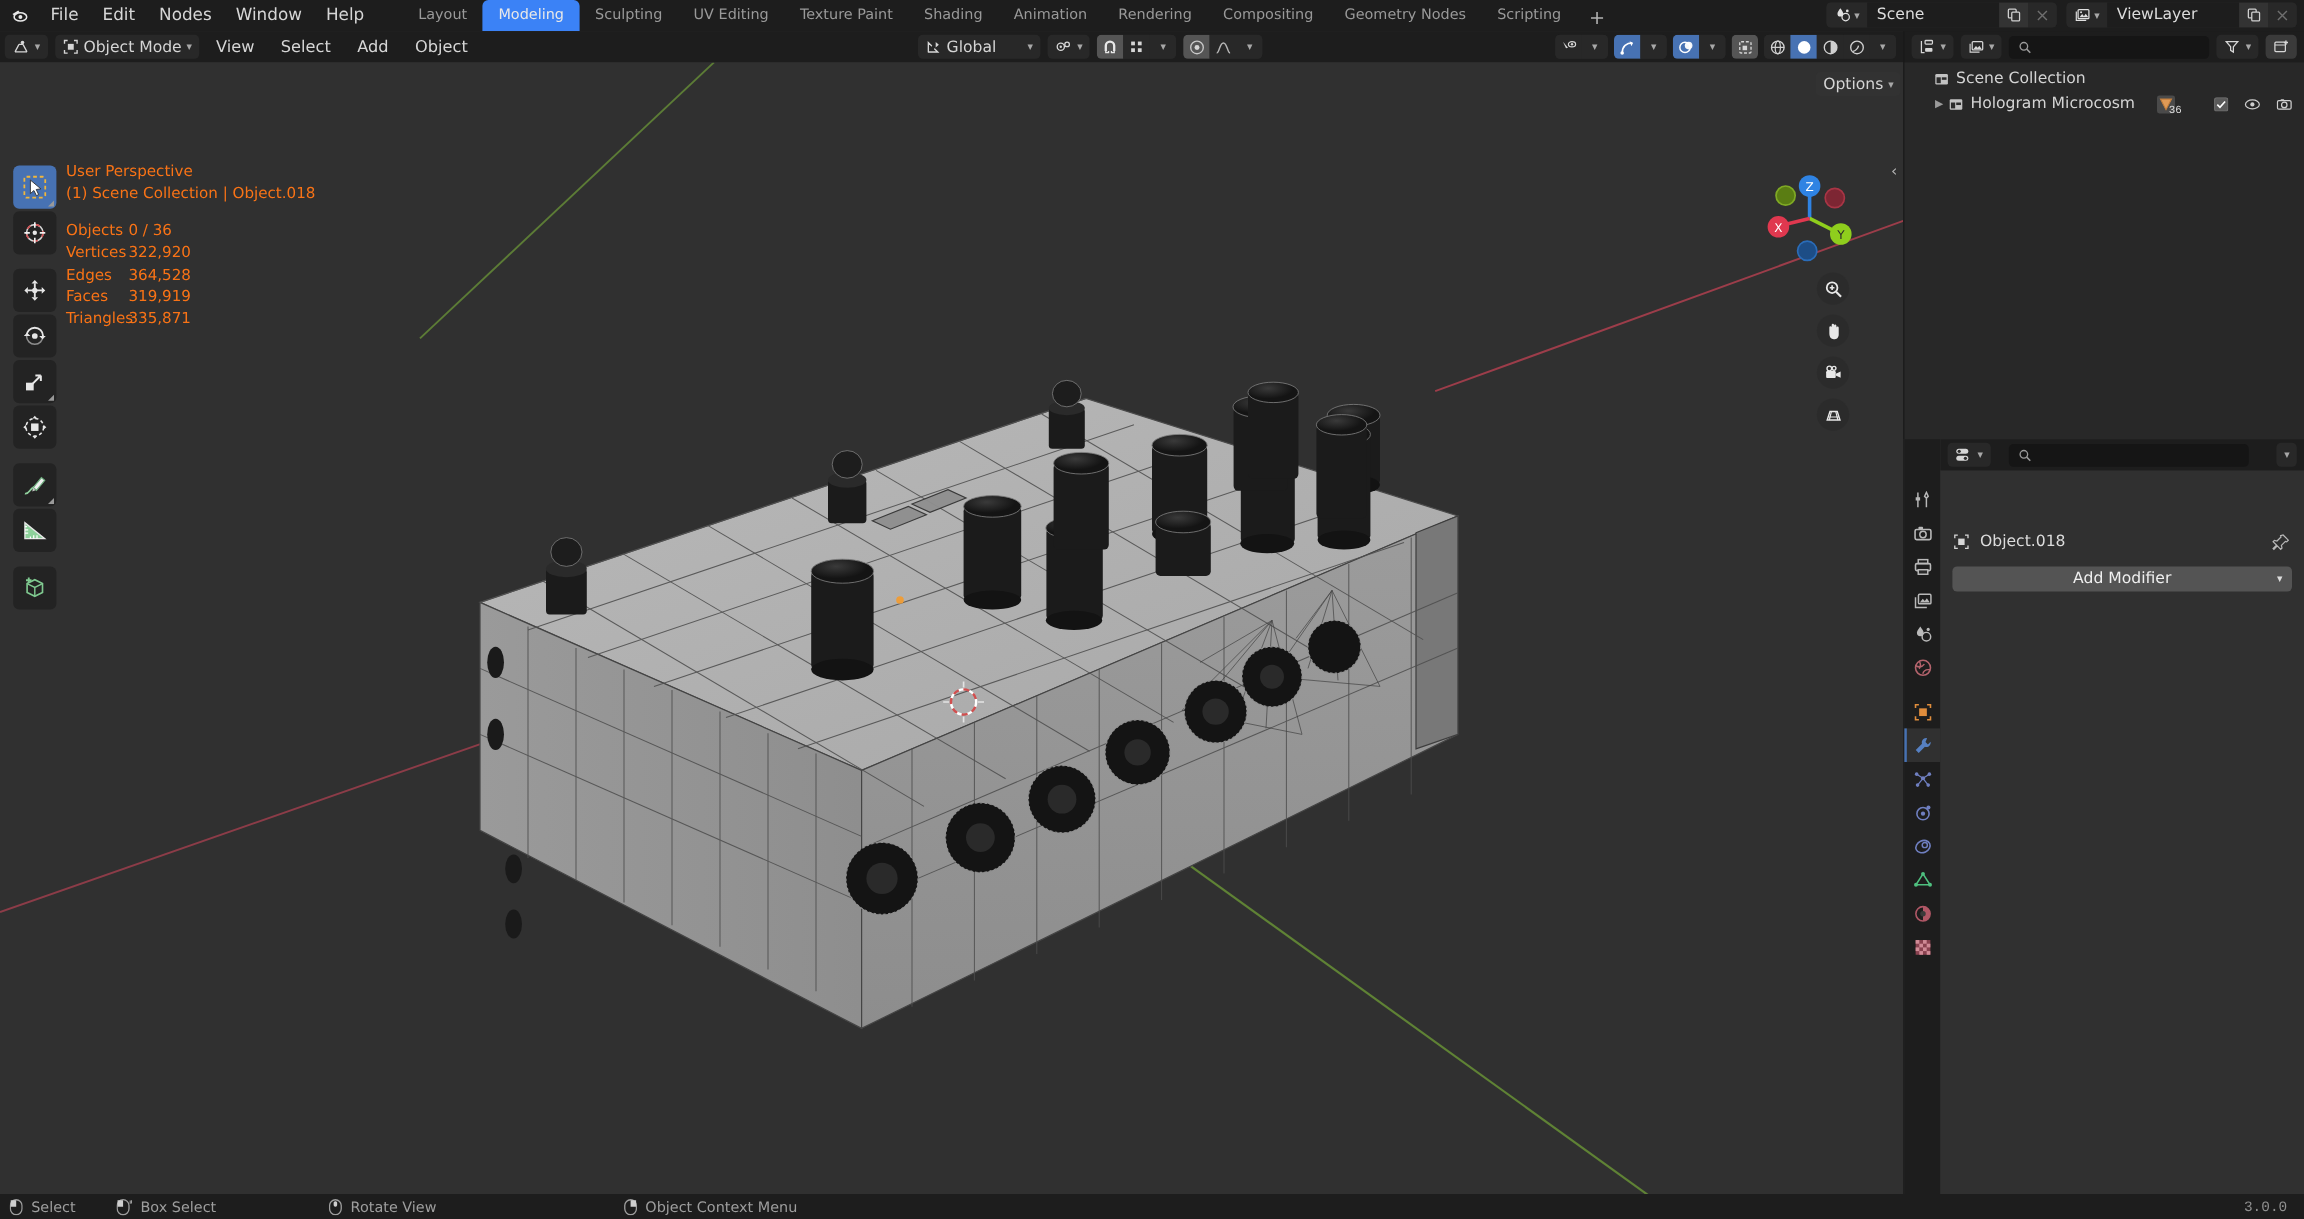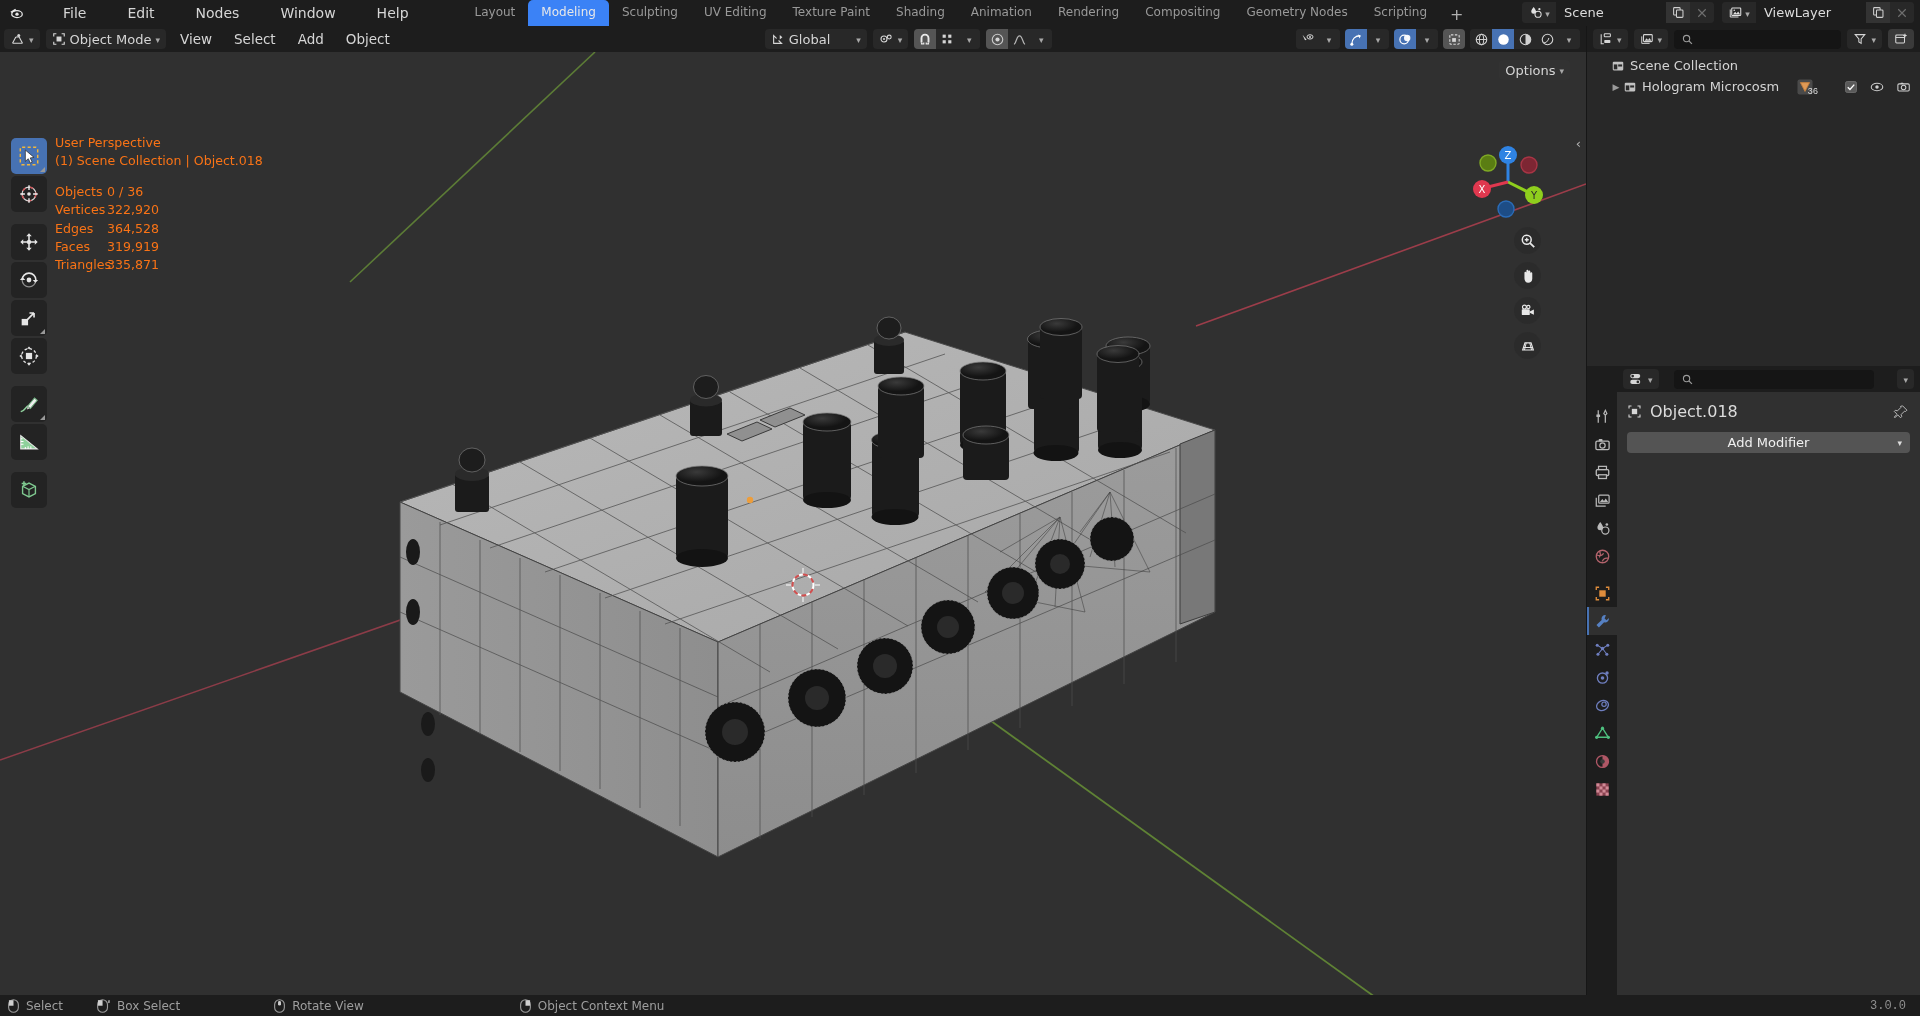--- a/index.html
+++ b/index.html
@@ -9,21 +9,21 @@
     font-family: "DejaVu Sans", "Liberation Sans", sans-serif;
     overflow: hidden;
     color: #e5e5e5;
     -webkit-font-smoothing: antialiased;
   }
   .app { position: relative; width: 1920px; height: 1016px; display: flex; flex-direction: column; }
 
   
   .topbar {
     height: 26px; background: #1d1d1d; display: flex; align-items: center;
-    flex: 0 0 26px; position: relative; padding-left: 6px; gap: 21px;
+    flex: 0 0 26px; position: relative; padding-left: 6px;
   }
   .blender-logo { width: 22px; height: 22px; display:flex; align-items:center; justify-content:center; margin-right: 4px;}
   .menu-item {
     font-size: 14px; color: #d6d6d6; padding: 3px 10px; line-height: 16px;
     white-space: nowrap; border-radius: 3px;
   }
   .ws-tabs { display: flex; align-items: flex-end; height: 26px; margin-left: 22px; }
   .ws-tab {
     font-size: 12px; color: #999999; padding: 5px 13px 6px 13px; line-height: 15px;
     white-space: nowrap; position: relative; top:0px;
@@ -87,21 +87,21 @@
   .tool.active { background: #4772b3; }
   .tool.gap { margin-top: 10px; }
   .tool .corner { position:absolute; right:2px; bottom:2px; width:0;height:0;border-style:solid;border-width:0 0 5px 5px;border-color:transparent transparent #999 transparent;}
 
   
   .gizmo { position: absolute; right: 36px; top: 88px; width: 84px; height: 84px; }
   .navbtns { position: absolute; right: 45px; top: 175px; display: flex; flex-direction: column; gap: 8px; align-items:center; }
   .navbtn { width: 27px; height: 27px; border-radius: 50%; background: #2b2b2bcc; display:flex;align-items:center;justify-content:center; color:#e6e6e6;}
 
   .side-collapse { position:absolute; right: 5px; top: 84px; color:#b5b5b5; font-size: 13px; }
-  .options-btn { position: absolute; right: 16px; top: 8px; }
+  .options-btn { position: absolute; right: 2px; top: 8px; }
 
   
   .right-col { flex: 1 1 auto; display: flex; flex-direction: column; background: #1d1d1d; min-width:0; }
 
   .outliner { flex: 0 0 340px; background: #1d1d1d; display: flex; flex-direction: column; border-left: 1px solid #161616;}
   .ol-header { height: 26px; flex:0 0 26px; display: flex; align-items: center; gap: 6px; padding: 0 6px; background: #1d1d1d;}
   .searchbox {
     flex: 1 1 auto; height: 19px; background: #151515; border-radius: 4px; display: flex;
     align-items: center; padding: 0 8px; gap: 6px; color: #8a8a8a; font-size: 12px; min-width:0;
   }
@@ -112,21 +112,21 @@
   .ol-icons { position: absolute; right: 9px; display: flex; gap: 13px; align-items: center; color: #bdbdbd; }
 
   .properties { flex: 1 1 auto; display: flex; background: #303030; border-left: 1px solid #161616; min-height:0;}
   .prop-tabs { flex: 0 0 30px; background: #1d1d1d; display: flex; flex-direction: column; align-items: center; padding-top: 36px; gap: 0px; }
   .ptab { width: 30px; height: 28px; display: flex; align-items: center; justify-content: center; position: relative;}
   .ptab.active { background: #303030; }
   .ptab.active::before { content:''; position:absolute; left:0; top:0; bottom:0; width:2px; background:#4772b3;}
   .prop-main { flex: 1 1 auto; display: flex; flex-direction: column; min-width: 0; background: #303030;}
   .prop-header { height: 26px; flex:0 0 26px; display: flex; align-items: center; gap: 6px; padding: 0 6px; background:#1d1d1d;}
   .prop-body { flex: 1 1 auto; padding: 8px 10px; }
-  .prop-breadcrumb { display:flex; align-items:center; gap: 8px; font-size: 16px; color: #dcdcdc; height: 22px; position: relative;}
+  .prop-breadcrumb { display:flex; align-items:center; gap: 8px; font-size: 13px; color: #dcdcdc; height: 22px; position: relative; margin-top: 40px;}
   .pin { position: absolute; right: 2px; color:#b8b8b8; }
   .add-mod {
     margin-top: 10px; height: 21px; background: #545454; border-radius: 4px; display: flex;
     align-items: center; justify-content: center; font-size: 13px; color: #f0f0f0; position: relative;
   }
   .add-mod .chev2 { position: absolute; right: 8px; font-size: 9px; color:#ddd; }
 
   
   .statusbar { height: 21px; flex: 0 0 21px; background: #1d1d1d; display: flex; align-items: center; padding: 0 8px; gap: 0px; position: relative; }
   .sb-item { display: flex; align-items: center; gap: 7px; font-size: 12px; color: #9e9e9e; margin-right: 34px;}

